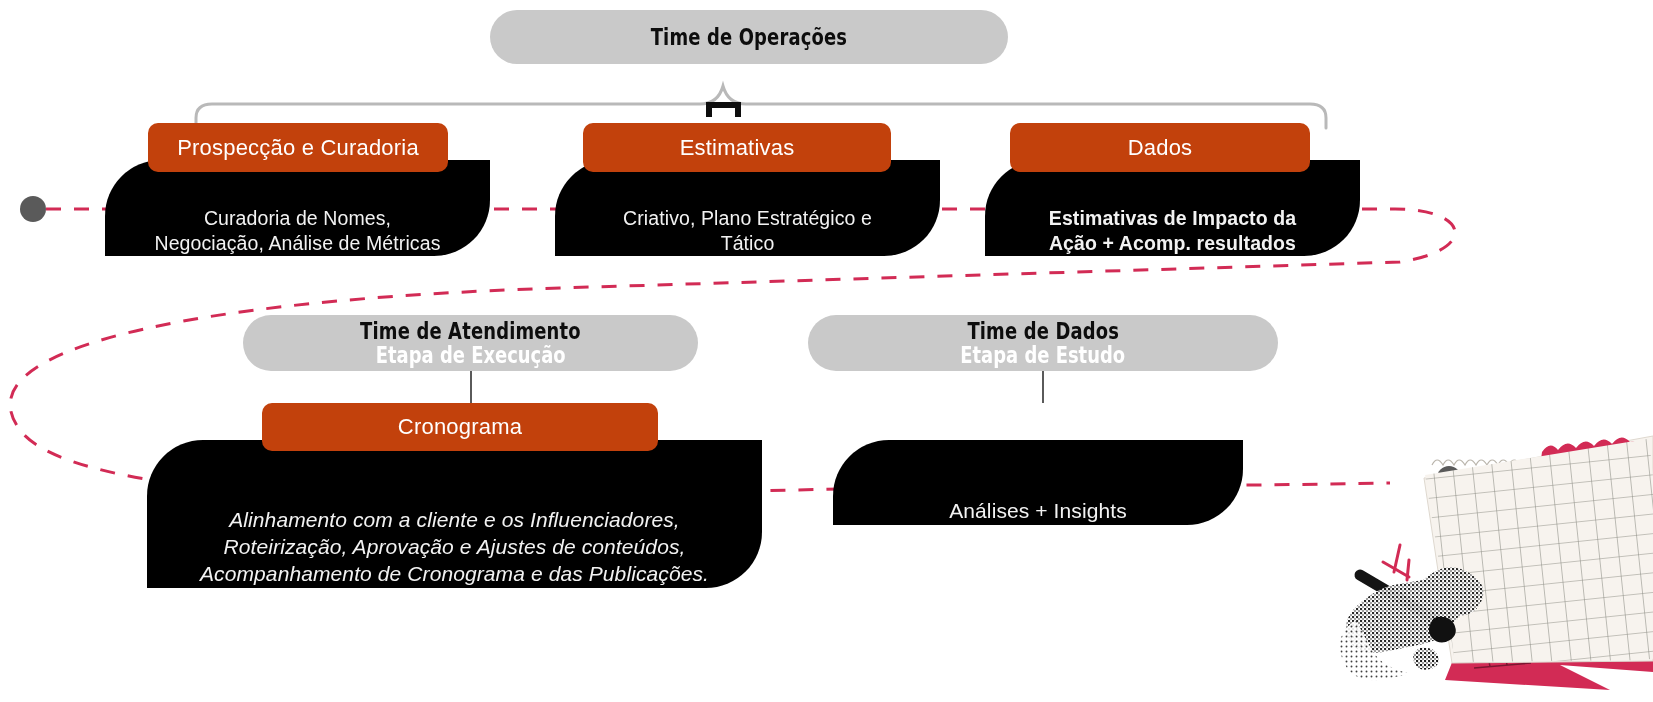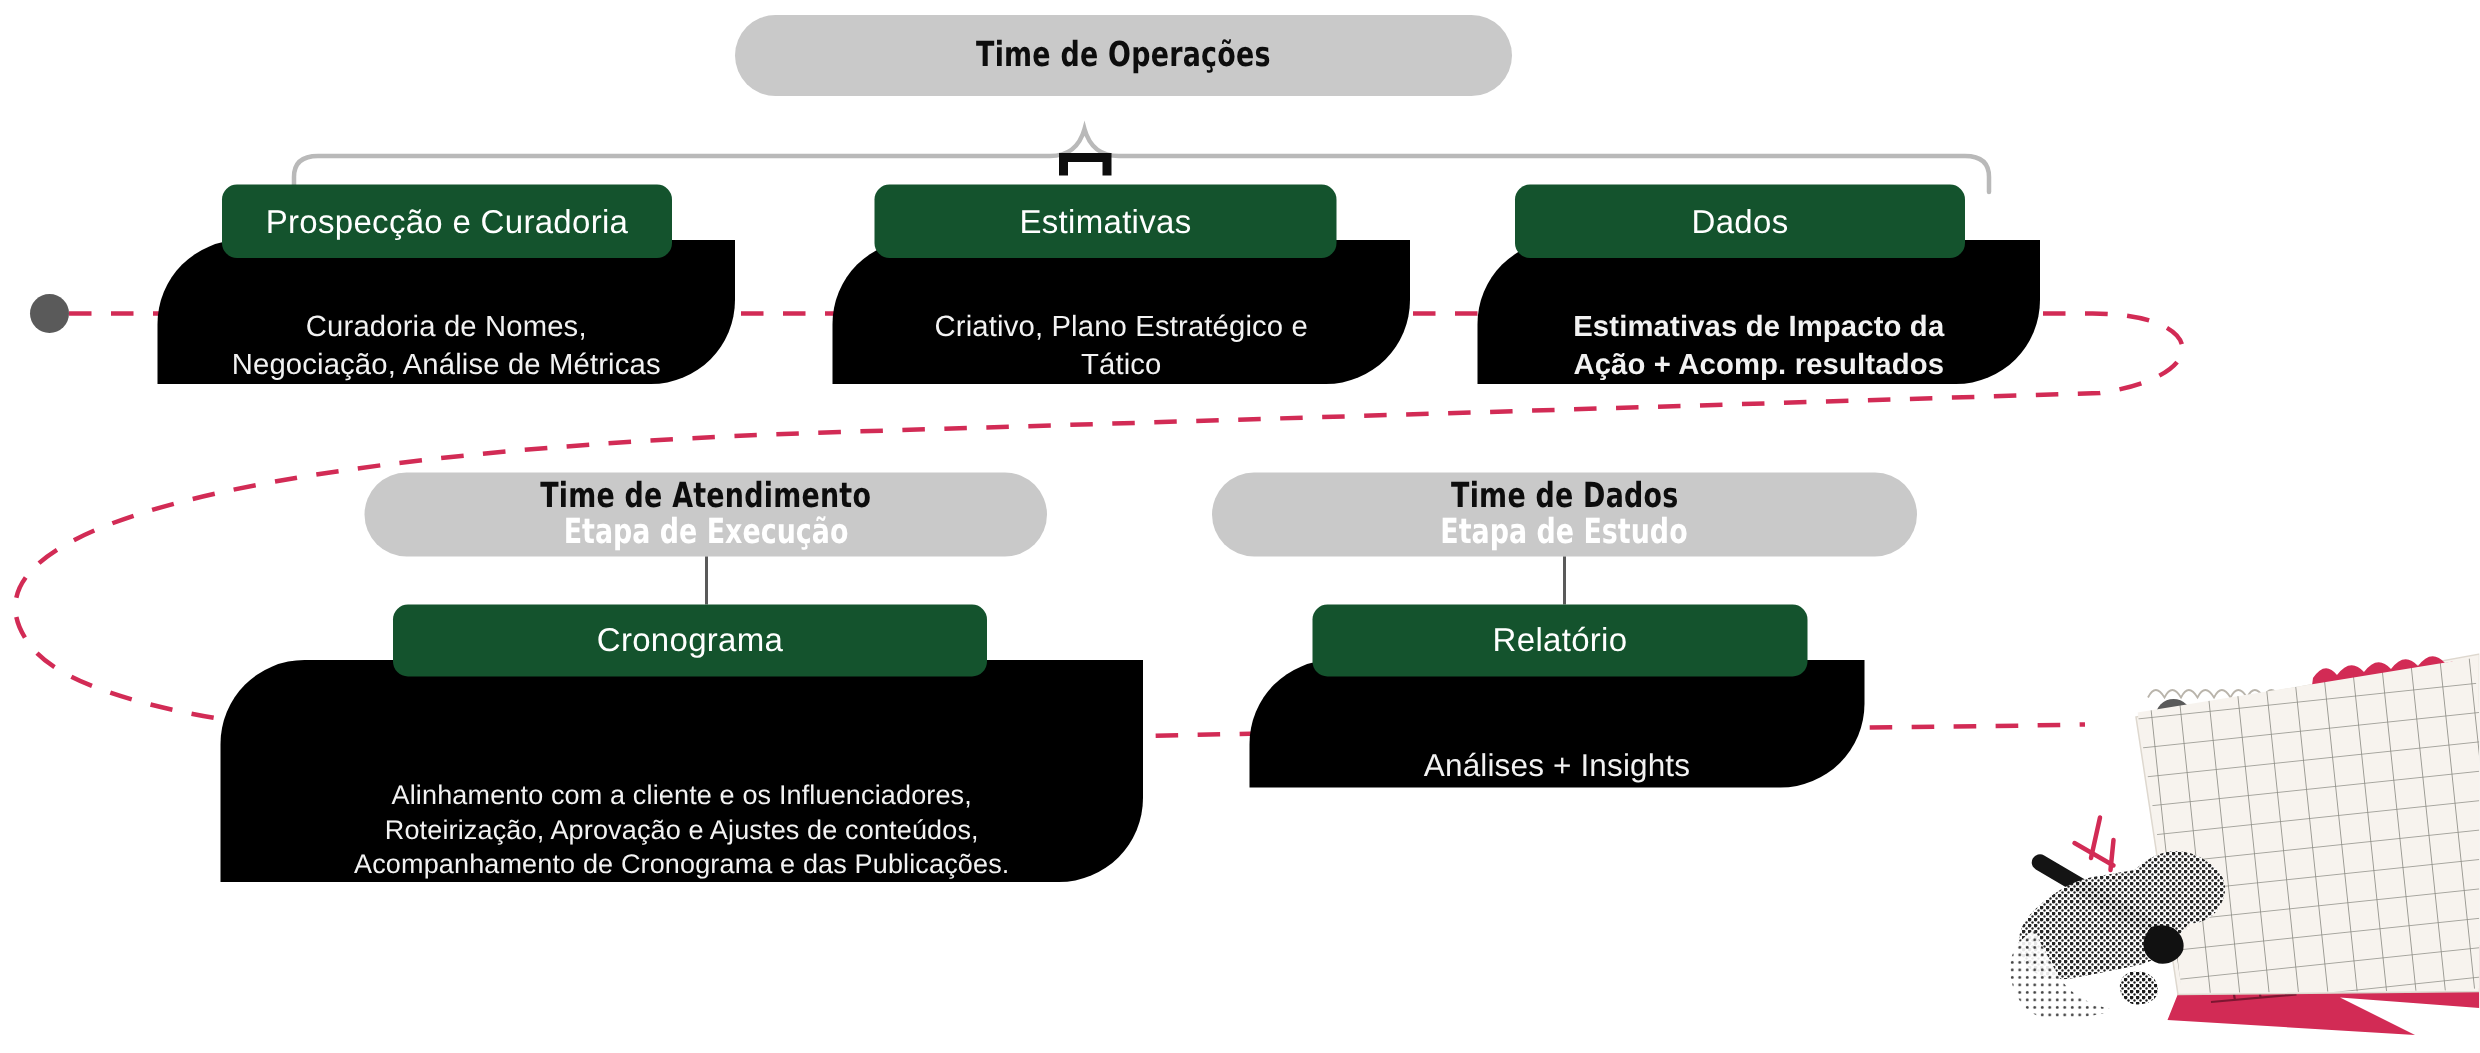--- a/index.html
+++ b/index.html
@@ -19,21 +19,21 @@
             white-space:nowrap;transform:scaleX(.78);}
 
   
   .card-body{position:absolute;background:#000000;z-index:2;
              border-radius:56px 0 56px 0;
              display:flex;align-items:flex-end;justify-content:center;}
   .card-body .body-text{color:#f2f2f2;text-align:center;line-height:1.28;
              font-family:"Liberation Sans",sans-serif;font-weight:300;letter-spacing:.1px;}
 
   
-  .pink-head{position:absolute;background:#14532d;border-radius:10px;z-index:4;
+  .pink-head{position:absolute;background:#c2410c;border-radius:10px;z-index:4;
              display:flex;align-items:center;justify-content:center;}
   .pink-head span{color:#ffffff;font-family:"Liberation Sans",sans-serif;font-weight:300;
              letter-spacing:.2px;white-space:nowrap;}
 
   .stem{position:absolute;width:2px;background:#5a5a5a;z-index:3;}
 </style>
 </head>
 <body>
 
 <div id="stage">
@@ -90,33 +90,30 @@
   </div>
   <div class="stem" style="left:470px;top:371px;height:32px;"></div>
 
   <div class="pill" style="left:808px;top:315px;width:470px;height:56px;">
     <div class="pill-title" style="font-size:23px;margin-bottom:-3px;">Time de Dados</div>
     <div class="pill-sub" style="font-size:23px;margin-top:1px;">Etapa de Estudo</div>
   </div>
   <div class="stem" style="left:1042px;top:371px;height:32px;"></div>
 
   <div class="card-body" style="left:147px;top:440px;width:615px;height:148px;">
-    <div class="body-text" style="font-size:18px;width:100%;margin-top:29px;white-space:pre-line;">Alinhamento com a cliente e os Influenciadores,
+    <div class="body-text" style="font-size:21px;width:100%;margin-top:29px;white-space:pre-line;font-style:italic;">Alinhamento com a cliente e os Influenciadores,
 Roteirização, Aprovação e Ajustes de conteúdos,
 Acompanhamento de Cronograma e das Publicações.</div>
   </div>
   <div class="pink-head" style="left:262px;top:403px;width:396px;height:48px;">
     <span style="font-size:22px;">Cronograma</span>
   </div>
 
   <div class="card-body" style="left:833px;top:440px;width:410px;height:85px;">
     <div class="body-text" style="font-size:21px;width:100%;margin-top:30px;white-space:pre-line;">Análises + Insights</div>
-  </div>
-  <div class="pink-head" style="left:875px;top:403px;width:330px;height:48px;">
-    <span style="font-size:22px;">Relatório</span>
   </div>
 
   <svg class="layer" id="svg-art" viewBox="0 0 1653 702">
     <defs>
       <clipPath id="paperClip">
         <path d="M1425,475 L1653,438 L1653,660 L1455,662 Z"></path>
       </clipPath>
       <pattern id="gridPat" width="19.5" height="19.5" patternUnits="userSpaceOnUse">
         <rect width="19.5" height="19.5" fill="#f7f3ee"></rect>
         <path d="M19.5 0 L19.5 19.5 M0 19.5 L19.5 19.5" stroke="#8d8d85" stroke-width="1.1" fill="none"></path>

